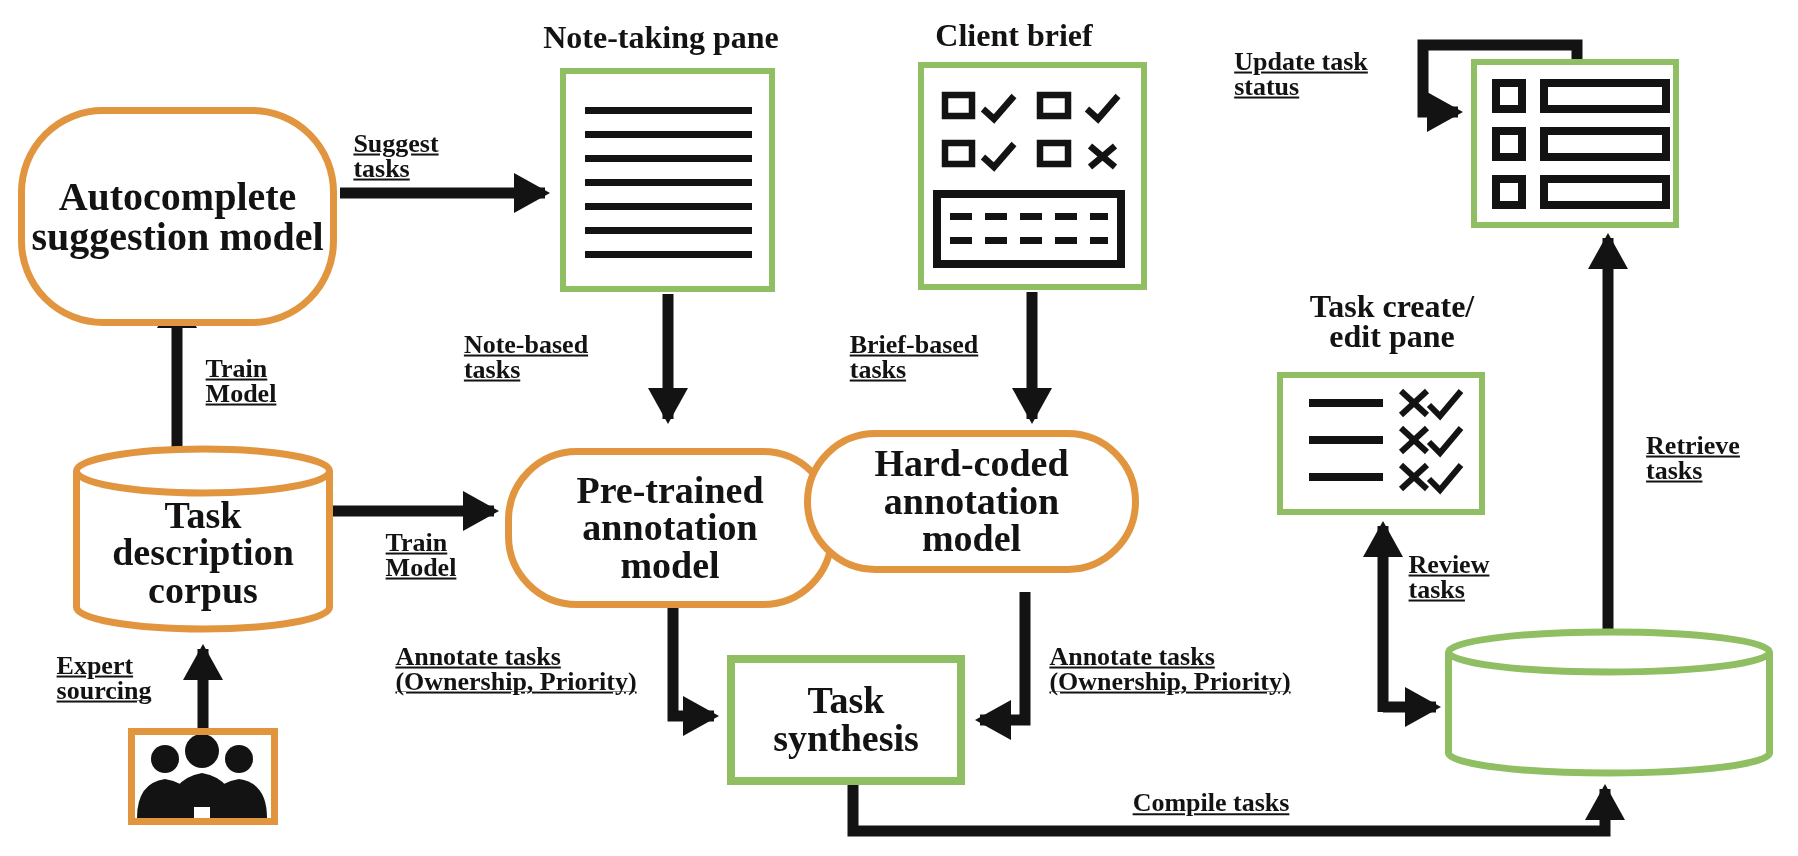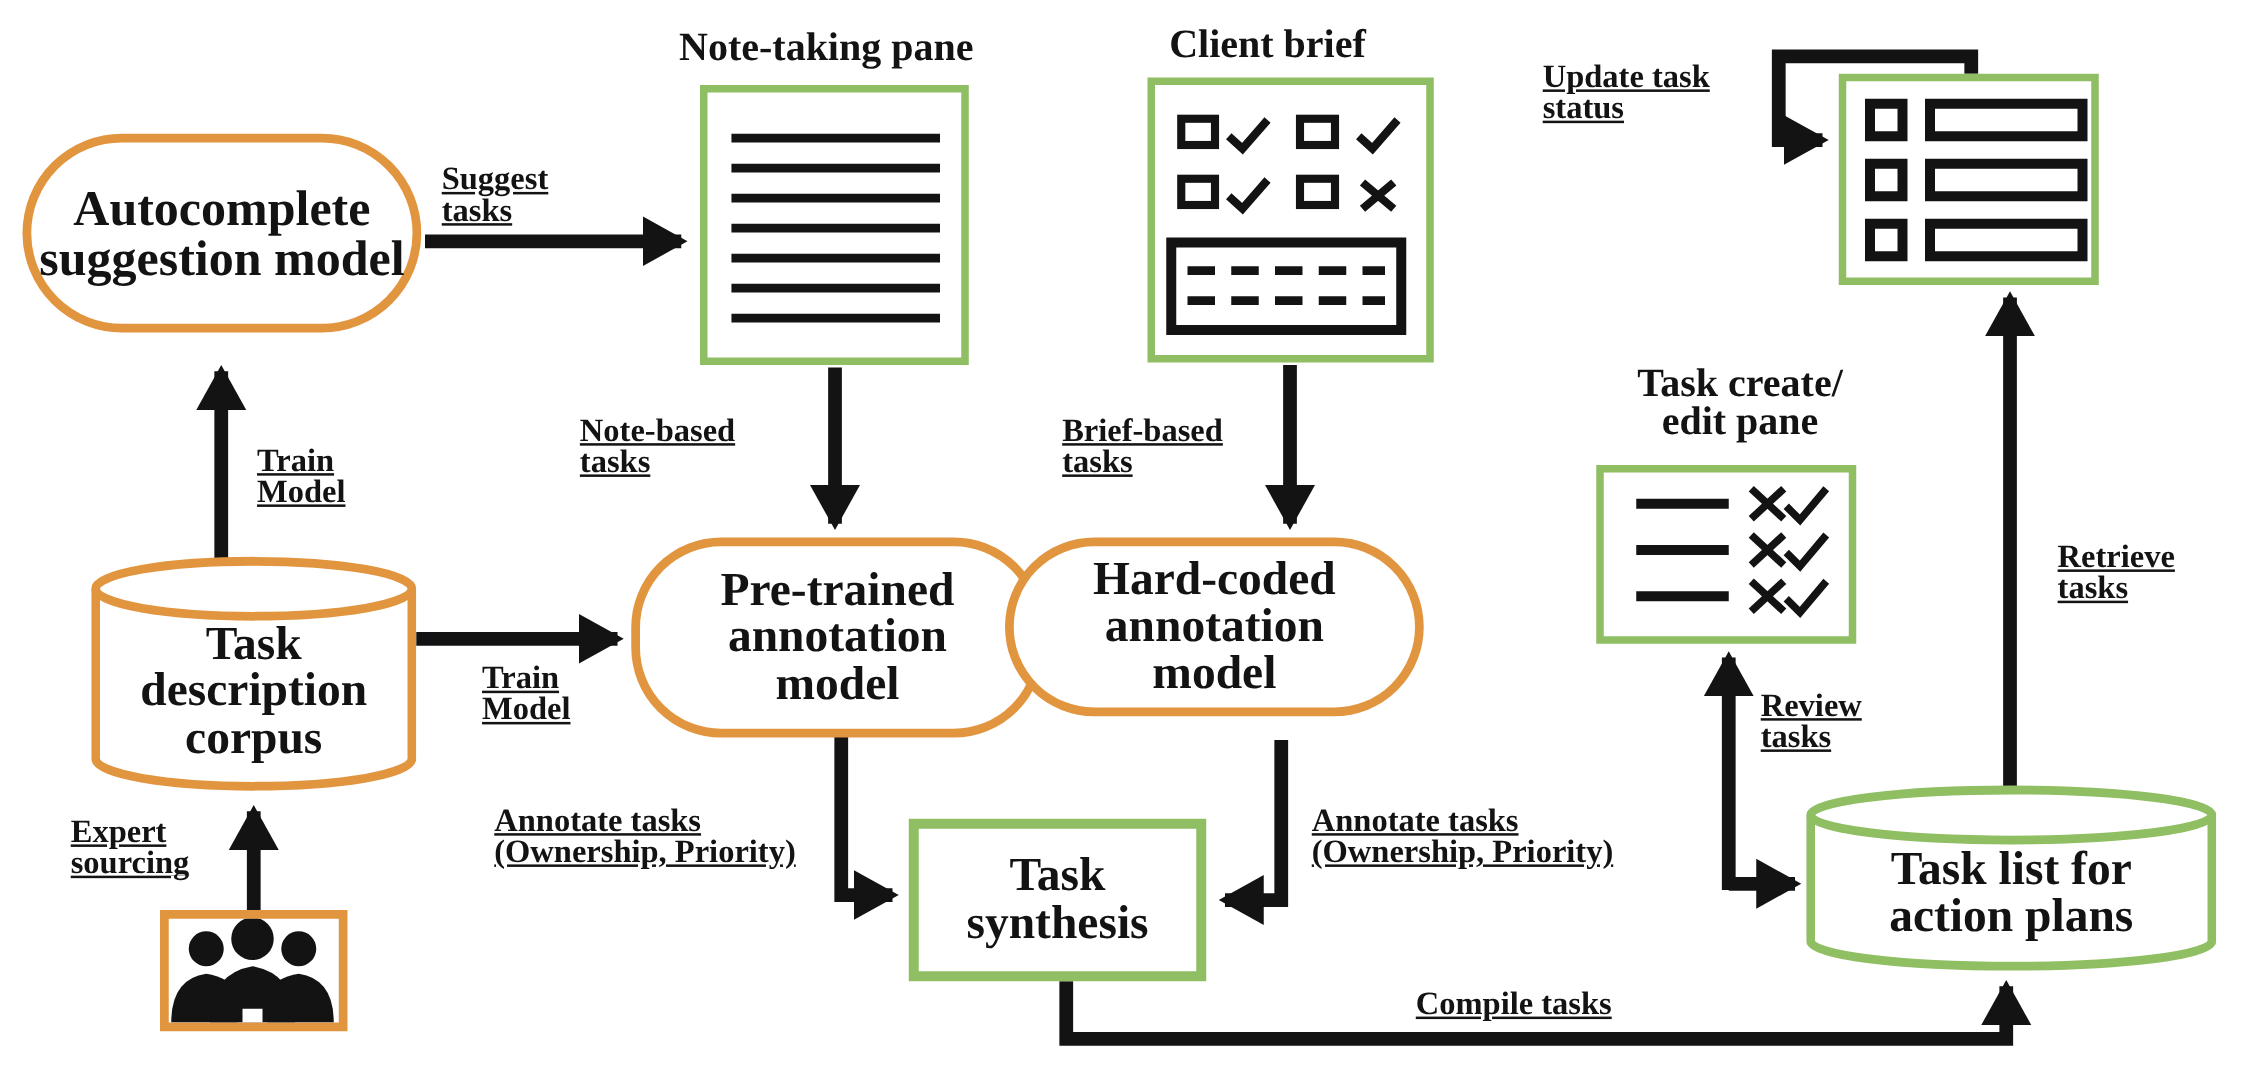--- a/index.html
+++ b/index.html
@@ -58,21 +58,21 @@
     <polyline points="673,589 673,716 714,716" marker-end="url(#ah)"></polyline>
     <polyline points="1025,592 1025,720 980,720" marker-end="url(#ah)"></polyline>
     <polyline points="853,783 853,831 1605,831 1605,789" marker-end="url(#ah)"></polyline>
     <polyline points="1383,712 1383,526" marker-end="url(#ah)"></polyline>
     <line x1="1383" y1="707" x2="1436" y2="707" marker-end="url(#ah)"></line>
     <line x1="1608" y1="630" x2="1608" y2="238" marker-end="url(#ah)"></line>
     <polyline points="1577,62 1577,45 1423,45 1423,112 1458,112" marker-end="url(#ah)"></polyline>
   </g>
 </svg>
 
-<div class="node stadium" style="left:18px;top:107px;width:319px;height:159px;border-radius:85px;">
+<div class="node stadium" style="left:18px;top:107px;width:319px;height:219px;border-radius:85px;">
   <div class="nodetext" style="font-size:40px;">Autocomplete
 suggestion model</div>
 </div>
 
 <div class="title" style="left:661px;top:37px;">Note-taking pane</div>
 <div class="node pane" style="left:560px;top:68px;width:215px;height:224px;">
   <svg class="icon-svg" style="left:19px;top:27px;" width="167" height="158" viewBox="0 0 167 158">
     <g class="ink-fill">
       <rect x="0" y="6" width="167" height="7"></rect>
       <rect x="0" y="30" width="167" height="7"></rect>
@@ -146,21 +146,21 @@
       <line x1="112" y1="50" x2="138" y2="74"></line>
         <line x1="138" y1="50" x2="112" y2="74"></line>
       <polyline points="140,64 151,75 172,50"></polyline>
       <line x1="112" y1="87" x2="138" y2="111"></line>
         <line x1="138" y1="87" x2="112" y2="111"></line>
       <polyline points="140,101 151,112 172,87"></polyline>
     </g>
   </svg>
 </div>
 
-<div class="node stadium" style="left:505px;top:430px;width:330px;height:160px;border-radius:72px;">
+<div class="node stadium" style="left:505px;top:448px;width:330px;height:160px;border-radius:72px;">
   <div class="nodetext">Pre-trained
 annotation
 model</div>
 </div>
 
 <div class="node stadium" style="left:804px;top:430px;width:335px;height:143px;border-radius:72px;">
   <div class="nodetext">Hard-coded
 annotation
 model</div>
 </div>
@@ -178,22 +178,20 @@
   <div class="nodetext" style="top:14px;">Task
 description
 corpus</div>
 </div>
 
 <div class="node cyl" style="left:1445px;top:628px;width:328px;height:149px;">
   <svg width="328" height="149" viewBox="0 0 328 149">
     <path d="M3.5,24 V125 A160.5,20 0 0 0 324.5,125 V24" fill="#fff" stroke="#8fbe63" stroke-width="7"></path>
     <ellipse cx="164" cy="24" rx="160.5" ry="20" fill="#fff" stroke="#8fbe63" stroke-width="7"></ellipse>
   </svg>
-  <div class="nodetext" style="top:12px;">Task list for
-action plans</div>
 </div>
 
 <div class="node" style="left:128px;top:728px;width:150px;height:97px;border:7px solid var(--orange);">
   <svg width="136" height="83" viewBox="0 0 136 83">
     <g class="ink-fill">
       <circle cx="30" cy="24" r="14"></circle>
       <circle cx="104" cy="24" r="14"></circle>
       <circle cx="67" cy="16" r="17"></circle>
       <path d="M2,83 Q2,48 30,44 Q48,47 55,58 L55,83 Z"></path>
       <path d="M79,83 L79,58 Q86,47 104,44 Q132,48 132,83 Z"></path>

